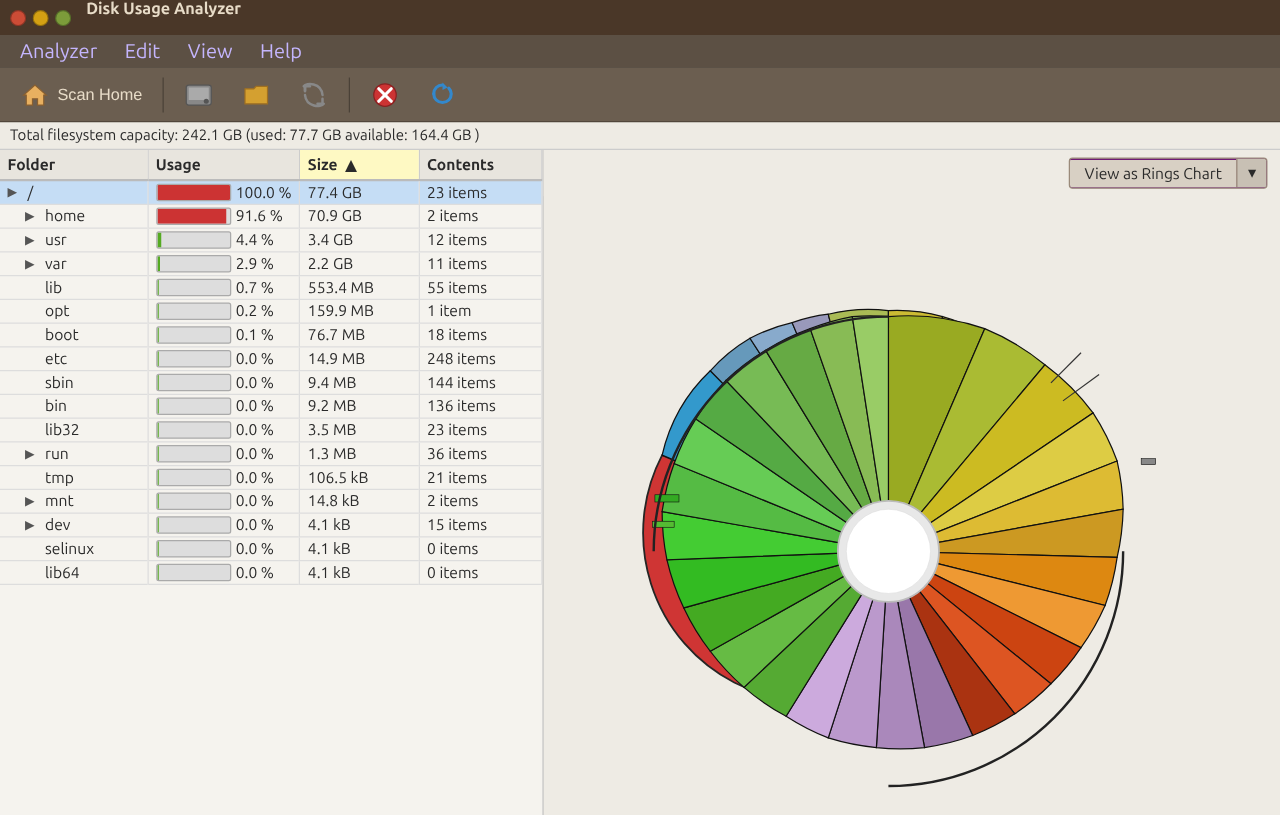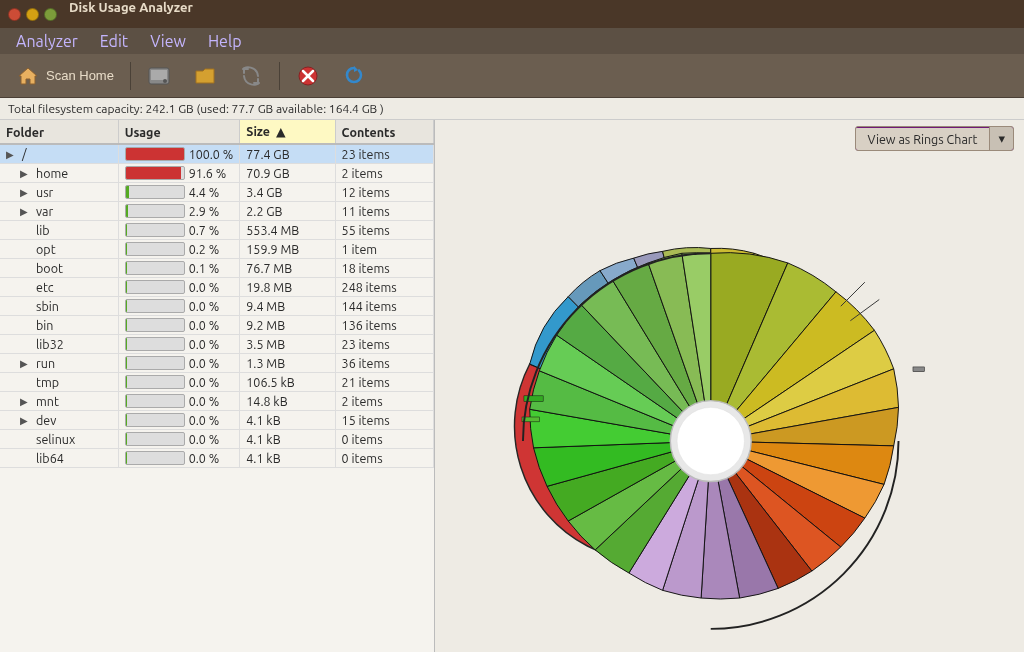--- a/index.html
+++ b/index.html
@@ -512,21 +512,21 @@
       </div>
     </td>
     <td class="usage-bar-cell">
       <div class="usage-bar-wrapper">
         <div class="usage-bar">
           <div class="usage-fill green" style="width:1px"></div>
         </div>
         <span>0.0 %</span>
       </div>
     </td>
-    <td>19.8 MB</td>
+    <td>14.9 MB</td>
     <td>248 items</td>
   </tr>
             <tr>
     <td>
       <div class="folder-name" style="padding-left:14px">
         <span class="expand-arrow"></span>
         <span>sbin</span>
       </div>
     </td>
     <td class="usage-bar-cell">

